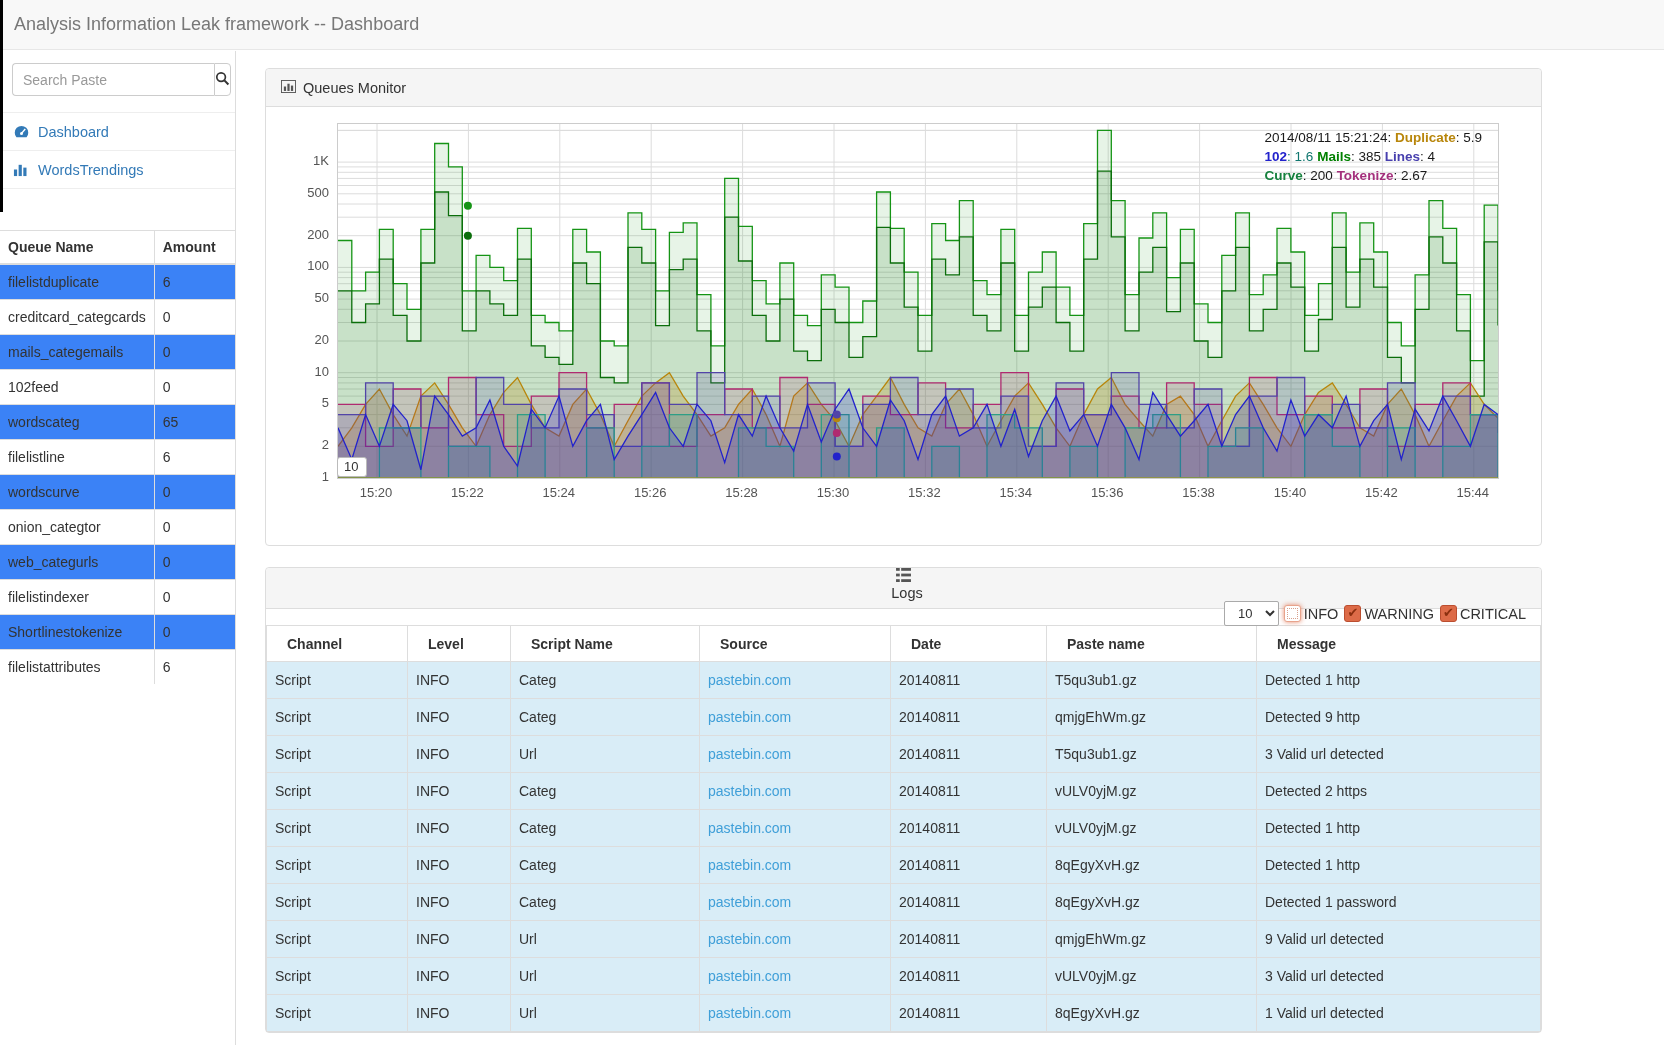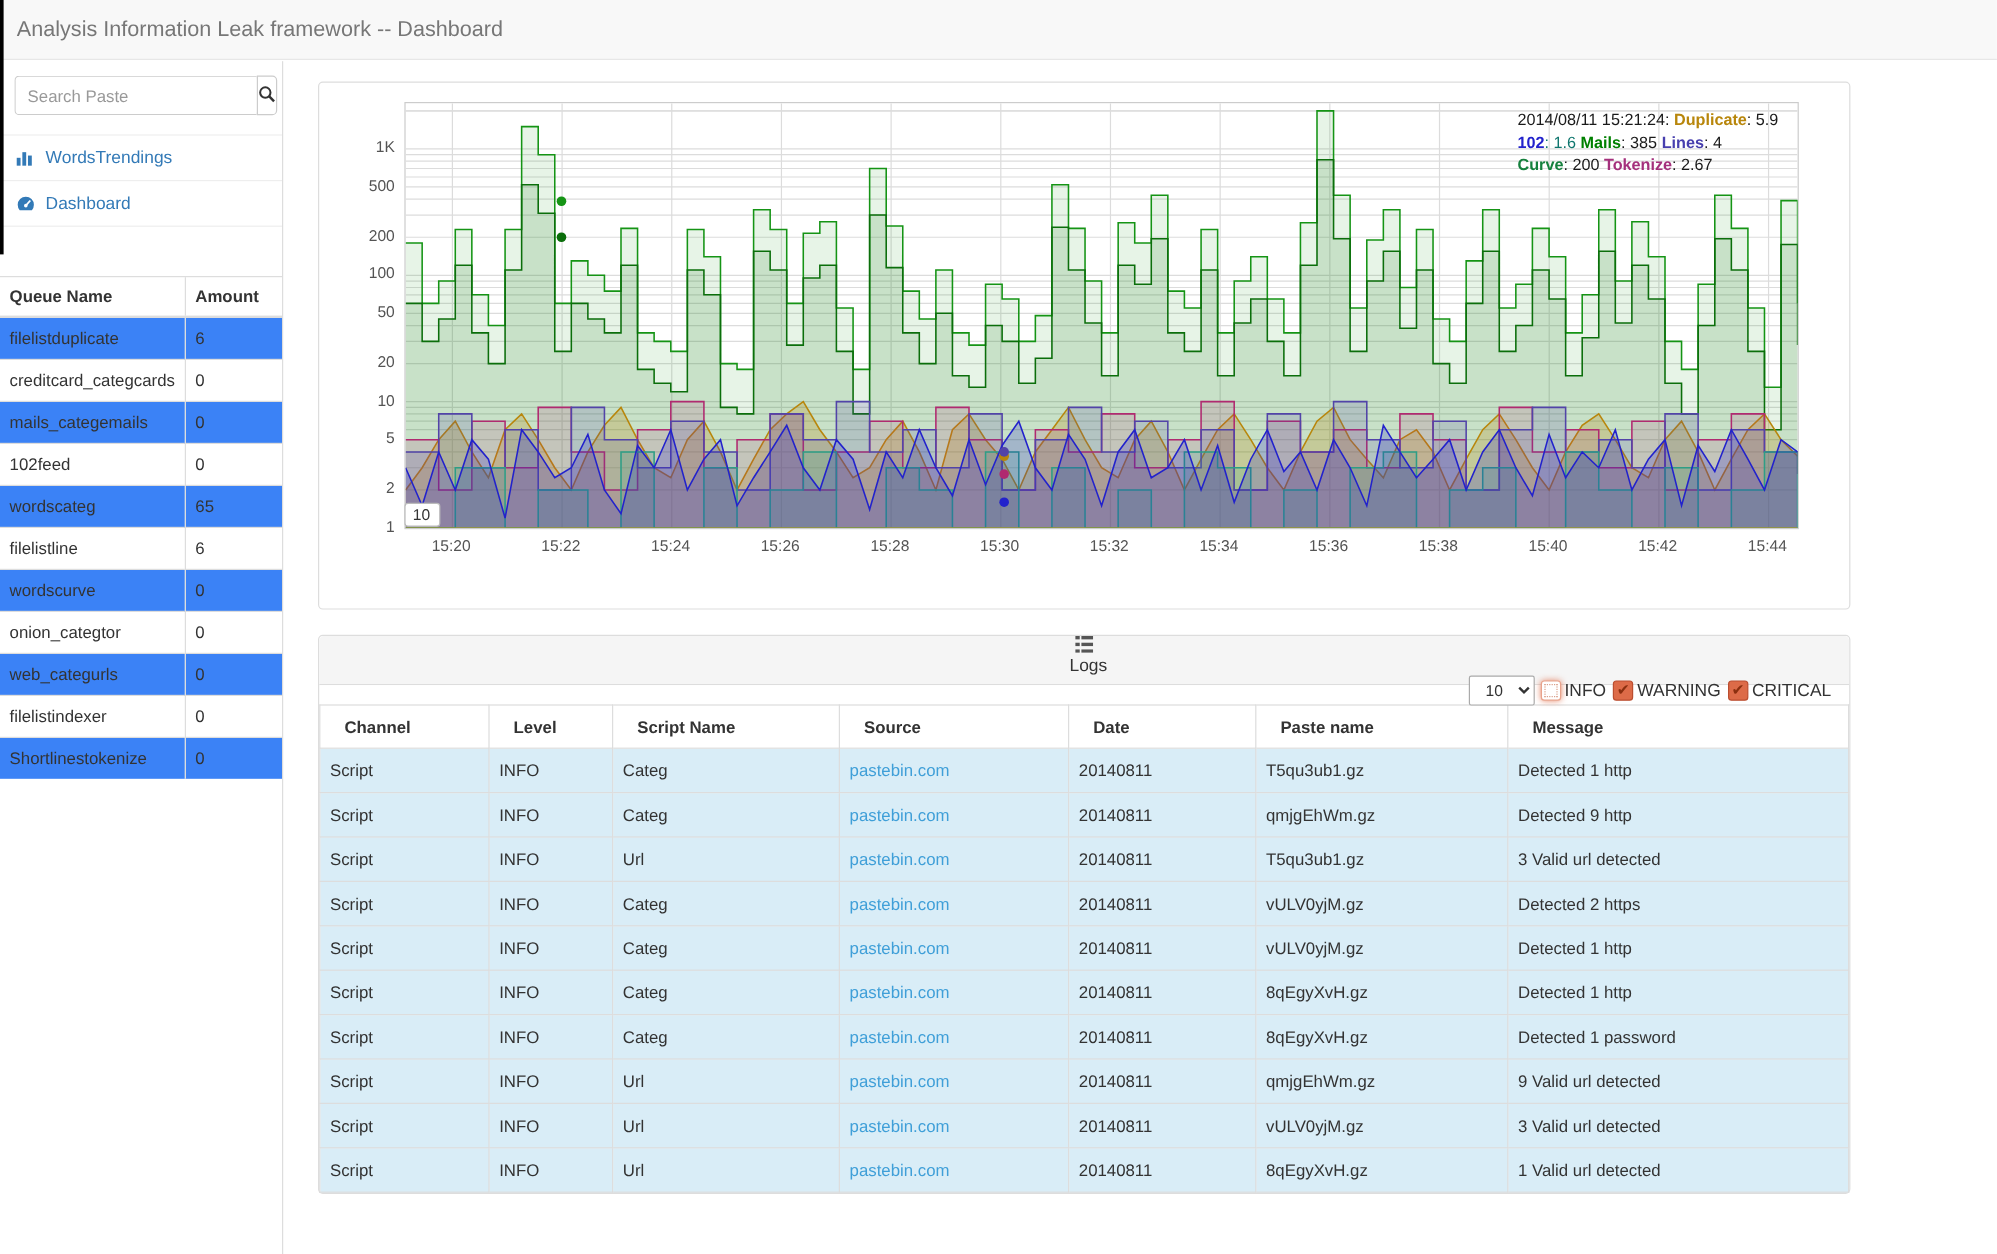--- a/index.html
+++ b/index.html
@@ -96,37 +96,37 @@
             <circle cx="6.5" cy="6.5" r="4.6" fill="none" stroke="#333" stroke-width="1.8"></circle>
             <line x1="10" y1="10" x2="14.3" y2="14.3" stroke="#333" stroke-width="2.2"></line>
           </svg>
       </span>
     </button>
   </div>
 
   <nav class="side-nav">
     <div class="side-nav-item">
       <span class="ico">
+        <svg width="17" height="15" viewBox="0 0 18 16">
+            <path d="M9 2 A7.2 7.2 0 0 0 1.8 9.2 A7.2 7.2 0 0 0 3.6 14 L14.4 14 A7.2 7.2 0 0 0 16.2 9.2 A7.2 7.2 0 0 0 9 2 Z" fill="#337ab7"></path>
+            <line x1="9" y1="10" x2="13" y2="5.4" stroke="#fff" stroke-width="1.6"></line>
+            <circle cx="9" cy="10" r="1.6" fill="#fff"></circle>
+          </svg>
+      </span>
+      <span>Dashboard</span>
+    </div>
+    <div class="side-nav-item">
+      <span class="ico">
         <svg width="15" height="15" viewBox="0 0 16 16">
             <rect x="1" y="8" width="3.4" height="7" fill="#337ab7"></rect>
             <rect x="6" y="3" width="3.4" height="12" fill="#337ab7"></rect>
             <rect x="11" y="6" width="3.4" height="9" fill="#337ab7"></rect>
           </svg>
       </span>
       <span>WordsTrendings</span>
-    </div>
-    <div class="side-nav-item">
-      <span class="ico">
-        <svg width="17" height="15" viewBox="0 0 18 16">
-            <path d="M9 2 A7.2 7.2 0 0 0 1.8 9.2 A7.2 7.2 0 0 0 3.6 14 L14.4 14 A7.2 7.2 0 0 0 16.2 9.2 A7.2 7.2 0 0 0 9 2 Z" fill="#337ab7"></path>
-            <line x1="9" y1="10" x2="13" y2="5.4" stroke="#fff" stroke-width="1.6"></line>
-            <circle cx="9" cy="10" r="1.6" fill="#fff"></circle>
-          </svg>
-      </span>
-      <span>Dashboard</span>
     </div>
   </nav>
 
   <table class="queue-table">
     <colgroup>
         <col class="c1">
         <col>
       </colgroup>
     <thead>
       <tr>
@@ -172,27 +172,42 @@
                   <td>0</td>
         </tr>
         <tr class="">
           <td>filelistindexer</td>
                   <td>0</td>
         </tr>
         <tr class="odd">
           <td>Shortlinestokenize</td>
                   <td>0</td>
         </tr>
+        <tr class="">
+          <td>filelistattributes</td>
+                  <td>6</td>
+        </tr>
       </tbody>
   </table>
 </aside>
 
 <main class="main">
 
   <section class="panel queues-panel">
+    <div class="panel-heading">
+      <span>
+        <svg width="15" height="13" viewBox="0 0 16 14">
+            <rect x="0.5" y="0.5" width="15" height="13" fill="none" stroke="#555"></rect>
+            <rect x="3" y="7" width="2.4" height="4.8" fill="#555"></rect>
+            <rect x="6.8" y="4" width="2.4" height="7.8" fill="#555"></rect>
+            <rect x="10.6" y="6" width="2.4" height="5.8" fill="#555"></rect>
+          </svg>
+      </span>
+      <span class="ph-title">Queues Monitor</span>
+    </div>
     <div class="panel-body">
       <div class="chart-wrap">
         <div class="plot">
           <svg id="chart-svg" width="1160" height="354">
               <line x1="0" x2="1160" y1="354.0" y2="354.0" stroke="#dcdcdc" stroke-width="1"></line>
               <line x1="0" x2="1160" y1="322.3" y2="322.3" stroke="#dcdcdc" stroke-width="1"></line>
               <line x1="0" x2="1160" y1="303.8" y2="303.8" stroke="#dcdcdc" stroke-width="1"></line>
               <line x1="0" x2="1160" y1="290.6" y2="290.6" stroke="#dcdcdc" stroke-width="1"></line>
               <line x1="0" x2="1160" y1="280.4" y2="280.4" stroke="#dcdcdc" stroke-width="1"></line>
               <line x1="0" x2="1160" y1="272.1" y2="272.1" stroke="#dcdcdc" stroke-width="1"></line>

